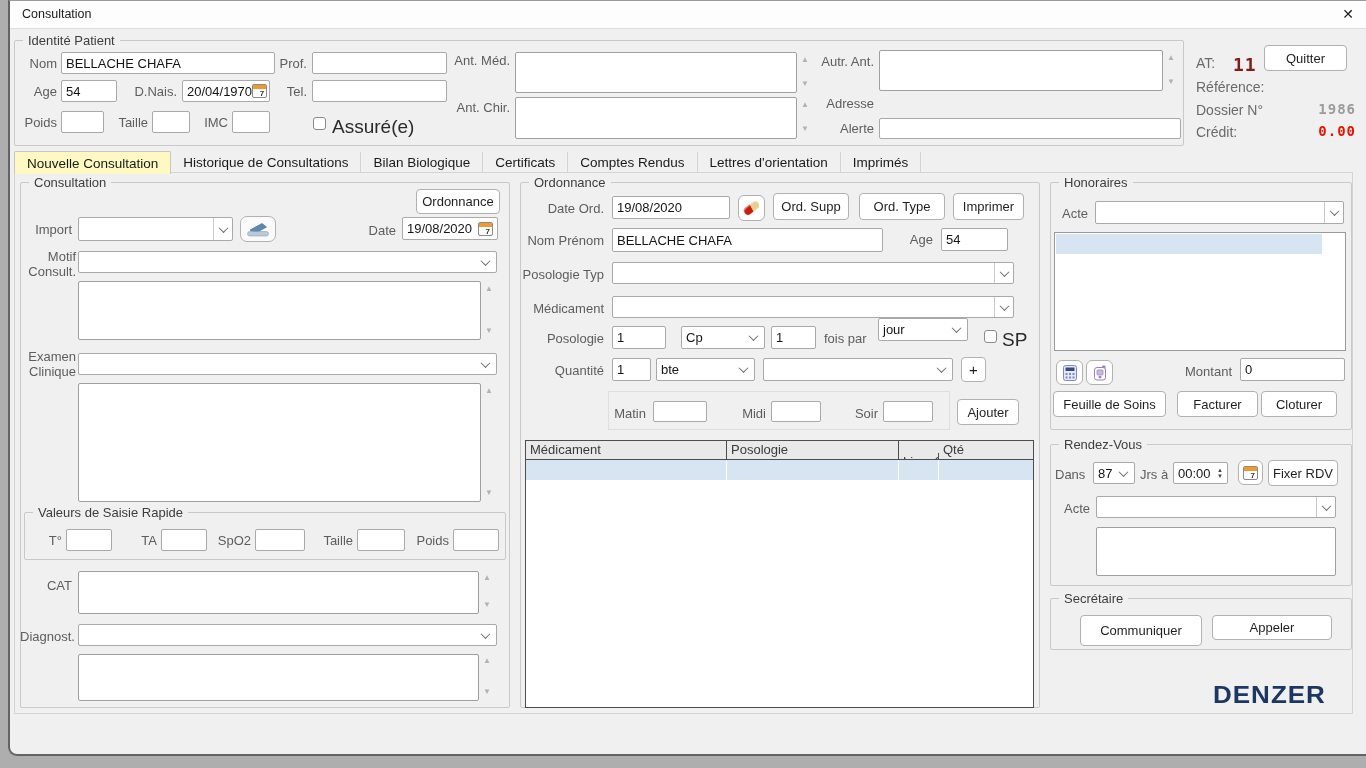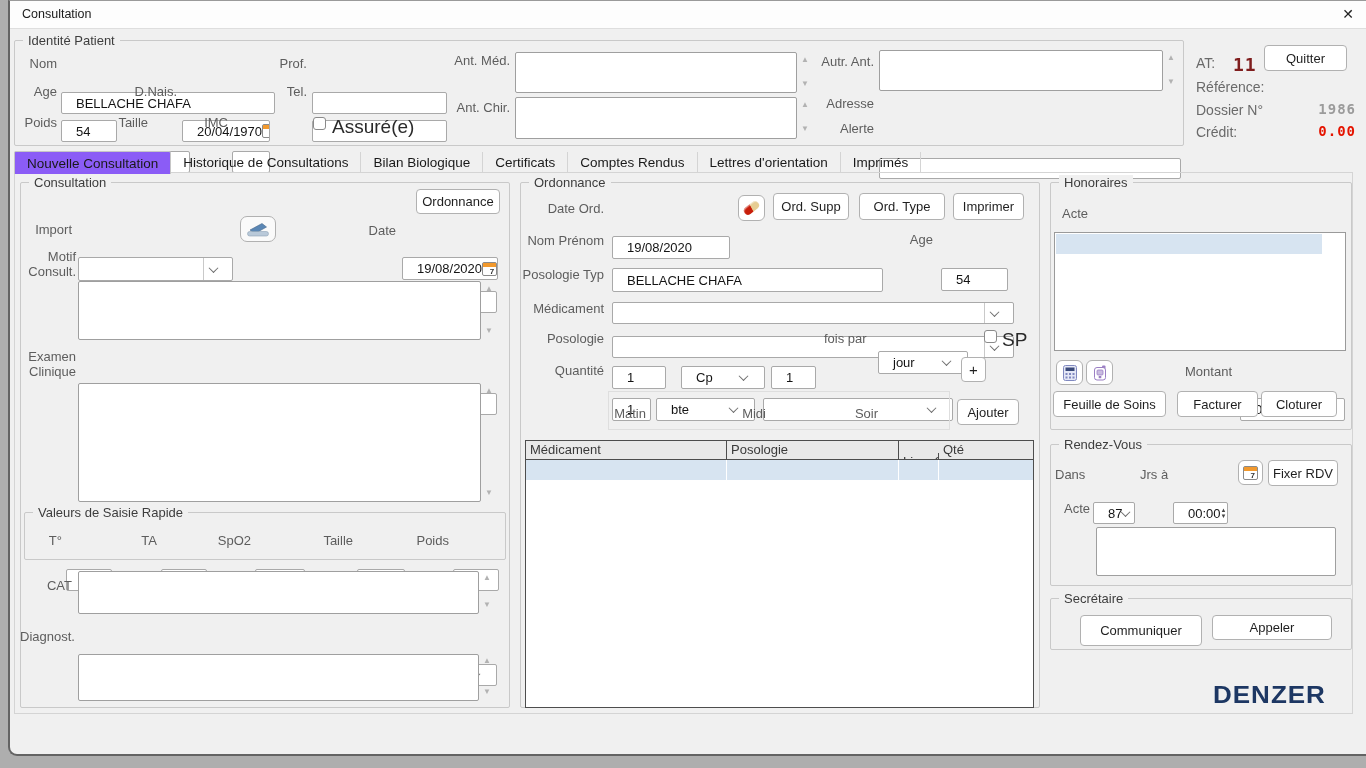--- a/index.html
+++ b/index.html
@@ -15,21 +15,21 @@
   .close-x { position:absolute; left:1338px; top:4px; width:20px; height:20px; display:flex;
              align-items:center; justify-content:center; font-size:14px; color:#222; }
   .content { position:absolute; left:0; top:0; width:1366px; height:768px; }
   .gb { position:absolute; border:1px solid #c9c9c9; border-radius:2px; }
   .gt { position:absolute; top:-8px; left:8px; background:#f0f0f0; padding:0 5px; font-size:13px;
         color:#3d3d3d; line-height:15px; white-space:nowrap; }
   .lbl { position:absolute; font-size:13px; color:#5d5d5d; text-align:right; white-space:pre-line; line-height:15px; }
   .lbl.left { text-align:left; }
   .cbl { position:absolute; font-size:19px; color:#2a2a2a; white-space:nowrap; }
   .f { position:absolute; background:#fff; border:1px solid #a9a9a9; border-radius:2px; font-size:13px;
-       color:#141414; display:flex; align-items:center; padding:0 14px; overflow:hidden; white-space:nowrap;margin-top:40px; }
+       color:#141414; display:flex; align-items:center; padding:0 4px; overflow:hidden; white-space:nowrap; }
   .ta { position:absolute; background:#fff; border:1px solid #9f9f9f; border-radius:2px; resize:none; }
   .btn { position:absolute; background:#fff; border:1px solid #b1b1b1; border-radius:4px; font-size:13px;
          color:#1f1f1f; display:flex; align-items:center; justify-content:center; white-space:nowrap; cursor:default; }
   .chev { width:7px; height:7px; border-right:1.6px solid #6e6e6e; border-bottom:1.6px solid #6e6e6e;
           transform:rotate(45deg) translate(-1px,-1px); flex:none; margin-left:auto; margin-right:3px; }
   .chevbox { margin-left:auto; margin-right:-4px; width:19px; align-self:stretch; border-left:1px solid #c9c9c9;
              display:flex; align-items:center; justify-content:center; }
   .chevbox .chev { margin:0; transform:rotate(45deg) translate(-1px,-1px); }
   .sarr { position:absolute; font-size:8px; color:#b2b2b2; line-height:8px; }
   .chk { position:absolute; width:13px; height:13px; border:1px solid #8a8a8a; border-radius:3px; background:#fff; }
@@ -40,21 +40,21 @@
   .cal-num { position:absolute; bottom:-1px; right:2px; font-size:8px; font-weight:bold; color:#333; }
   .pillicon { width:17px; height:8px; border-radius:4px;
               background:linear-gradient(100deg,#c81e0a 48%,#e6cd92 52%); transform:rotate(-38deg);
               box-shadow:inset 0 1px 1px rgba(255,255,255,.55); }
   .caret { width:1px; height:15px; background:#111; margin-left:1px; flex:none; }
   .spincol { display:flex; flex-direction:column; margin-left:auto; gap:1px; }
   .spincol span { font-size:6px; line-height:5px; color:#444; }
   .tabs { position:absolute; left:14px; top:151px; height:23px; display:flex; align-items:flex-start; z-index:4; }
   .tab { height:21px; padding:0 12px; display:flex; align-items:center; font-size:13.5px; color:#191919;
          border-right:1px solid #d4d4d4; margin-top:1px; }
-  .tab.active { height:23px; margin-top:0; background:#8b5cf6; border:1px solid #c6c6c6; border-bottom:none;
+  .tab.active { height:23px; margin-top:0; background:#fef9c3; border:1px solid #c6c6c6; border-bottom:none;
                 border-radius:2px 2px 0 0; }
   .tabpage { position:absolute; left:14px; top:172px; width:1339px; height:542px; border:1px solid #d4d4d4; }
   .tbl { position:absolute; left:525px; top:440px; width:509px; height:268px; background:#fff;
          border:1px solid #4d4d4d; }
   .thead { display:flex; height:19px; background:#e9e9e9; border-bottom:1px solid #4d4d4d; }
   .th { border-right:1px solid #4d4d4d; font-size:13px; color:#3a3a3a; padding:1px 4px; overflow:hidden; }
   .selrow { display:flex; height:20px; background:#d7e4f1; }
   .sc { border-right:1px solid #fff; height:100%; }
   .listbox { position:absolute; background:#fff; border:1px solid #9a9a9a; }
   .panel { position:absolute; border:1px solid #dedede; }
@@ -267,21 +267,21 @@
         <span>1</span>
       </div>
     <div class="f" style="left:681px;top:326px;width:84px;height:23px;">
       <span>Cp</span>
         <span class="chev"></span>
     </div>
     <div class="f" style="left:771px;top:326px;width:45px;height:23px;">
         <span>1</span>
       </div>
     <div class="lbl left" style="left:824px;top:331px;width:50px;">fois par</div>
-    <div class="f" style="left:878px;top:311px;width:90px;height:23px;">
+    <div class="f" style="left:878px;top:318px;width:90px;height:23px;">
       <span>jour</span>
         <span class="chev"></span>
     </div>
     <span class="chk" style="left:984px;top:330px;"></span>
     <div class="cbl" style="left:1002px;top:329px;">SP</div>
 
     <div class="lbl" style="left:522px;top:363px;width:82px;">Quantité</div>
     <div class="f" style="left:612px;top:358px;width:39px;height:23px;">
         <span>1</span>
       </div>

